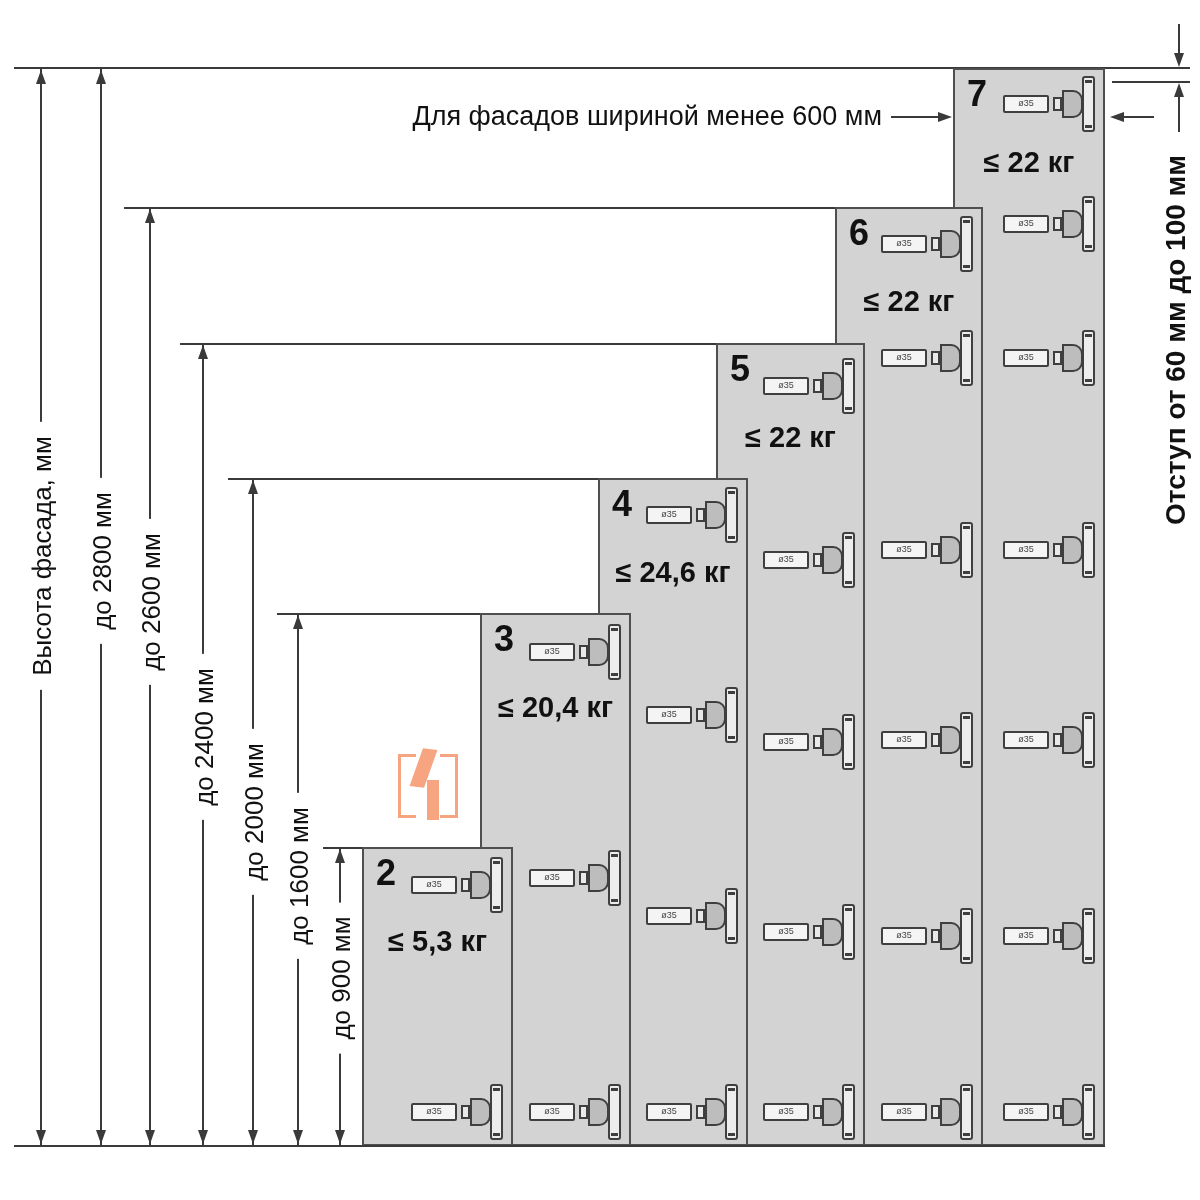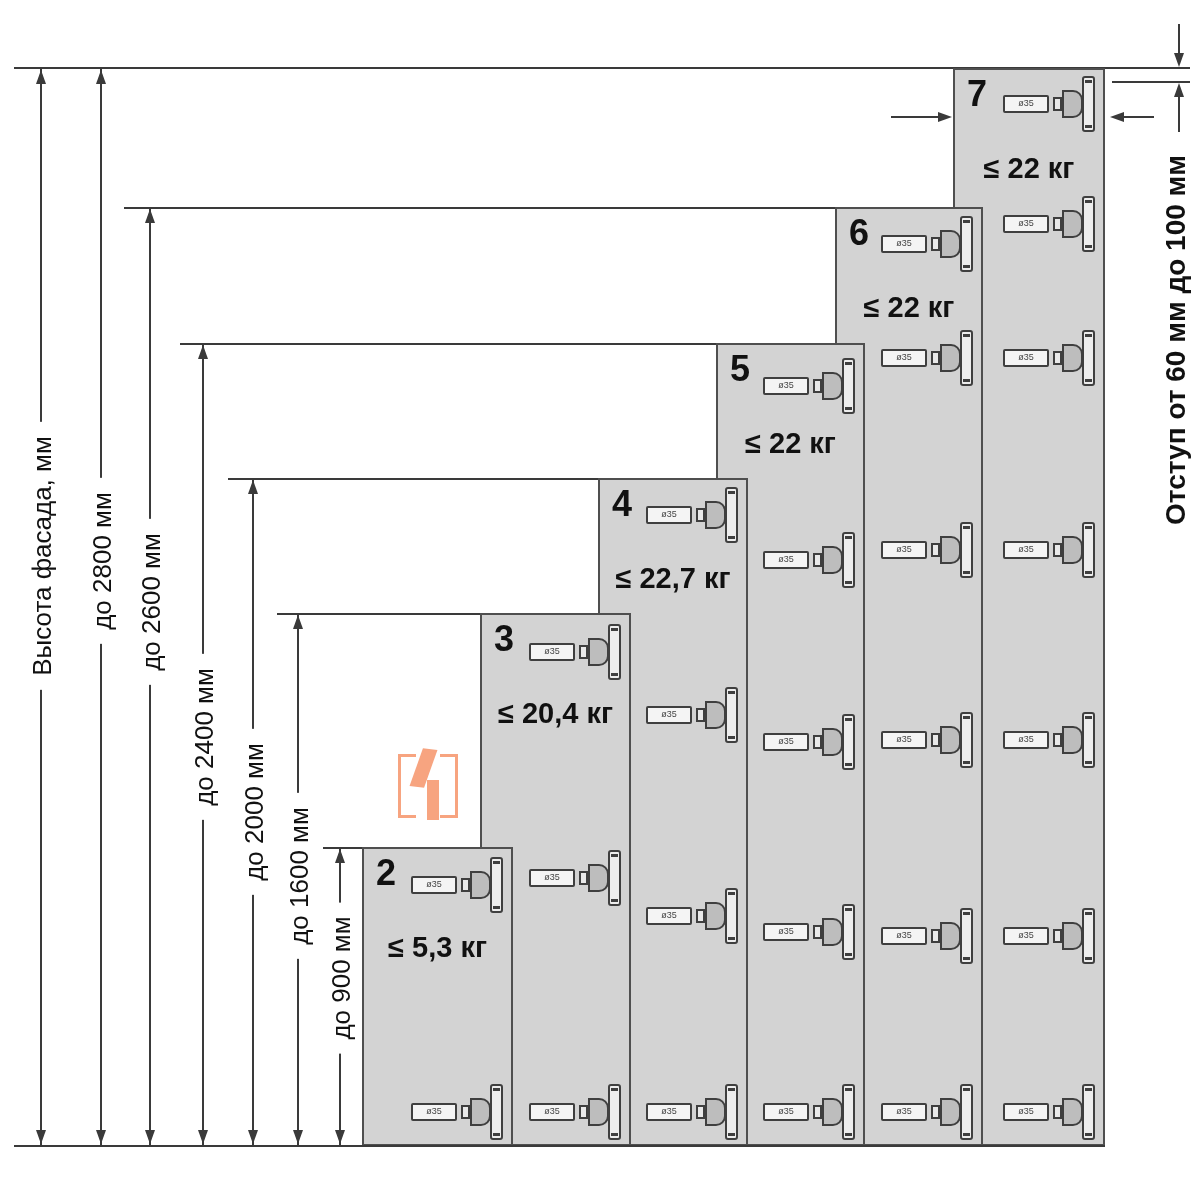--- a/index.html
+++ b/index.html
@@ -16,21 +16,21 @@
   .ah-down{position:absolute;width:0;height:0;border-left:5px solid transparent;
          border-right:5px solid transparent;border-top:14px solid var(--line);}
   .ah-left{position:absolute;width:0;height:0;border-top:5px solid transparent;
          border-bottom:5px solid transparent;border-right:14px solid var(--line);}
   .ah-right{position:absolute;width:0;height:0;border-top:5px solid transparent;
          border-bottom:5px solid transparent;border-left:14px solid var(--line);}
 
   .col{position:absolute;background:var(--colfill);border:2px solid var(--colborder);}
   .col .num{position:absolute;left:12px;top:6px;font-size:36px;font-weight:bold;line-height:1;}
   .col .wt{position:absolute;left:0;right:0;top:76px;text-align:center;
-           font-size:29px;font-weight:bold;white-space:nowrap;margin-top:6px;}
+           font-size:29px;font-weight:bold;white-space:nowrap;}
 
   .dimlabel{position:absolute;transform:translate(-50%,-50%) rotate(-90deg);
             white-space:nowrap;background:#ffffff;padding:4px 14px;font-size:26px;
             color:var(--txt);line-height:1;z-index:32;}
 
   .note-top{position:absolute;right:318px;top:101px;font-size:27px;white-space:nowrap;z-index:34;}
   .right-note{position:absolute;left:1176px;top:340px;transform:translate(-50%,-50%) rotate(-90deg);
             white-space:nowrap;font-size:28px;font-weight:bold;z-index:34;}
 
   
@@ -58,20 +58,21 @@
   .wm-bar{left:427px;top:780px;width:12px;height:40px;background:var(--wmorange);}
 </style>
 </head>
 <body>
 
 <div id="fig">
 
   <div class="hline" style="left:14px;top:67px;width:1176px;"></div>
   <div class="hline" style="left:14px;top:1145px;width:1091px;z-index:28;"></div>
 
+  <div class="note-top">Для фасадов шириной менее 600 мм</div>
   <div class="hline" style="left:891px;top:116px;width:48px;z-index:34;"></div>
   <div class="ah-right" style="left:938px;top:112px;z-index:34;"></div>
 
   <div class="hline" style="left:1112px;top:81px;width:78px;"></div>
   <div class="vline" style="left:1178px;top:24px;height:32px;"></div>
   <div class="ah-down" style="left:1174px;top:53px;"></div>
   <div class="vline" style="left:1178px;top:96px;height:36px;"></div>
   <div class="ah-up" style="left:1174px;top:83px;"></div>
   <div class="hline" style="left:1124px;top:116px;width:30px;"></div>
   <div class="ah-left" style="left:1110px;top:112px;"></div>
@@ -125,21 +126,21 @@
         <div class="arm">ø35</div>
         <div class="blk"></div>
         <div class="cup"></div>
         <div class="plate"></div>
         <div class="screw-t"></div>
         <div class="screw-b"></div>
       </div>
     </div>
     <div class="col" style="left: 598px; top: 478px; width: 150px; height: 668px; z-index: 24;">
       <span class="num">4</span>
-      <span class="wt">≤ 22,7 кг</span>
+      <span class="wt">≤ 24,6 кг</span>
       <div class="hinge" style="top: 7px;">
         <div class="arm">ø35</div>
         <div class="blk"></div>
         <div class="cup"></div>
         <div class="plate"></div>
         <div class="screw-t"></div>
         <div class="screw-b"></div>
       </div>
       <div class="hinge" style="top: 207px;">
         <div class="arm">ø35</div>

